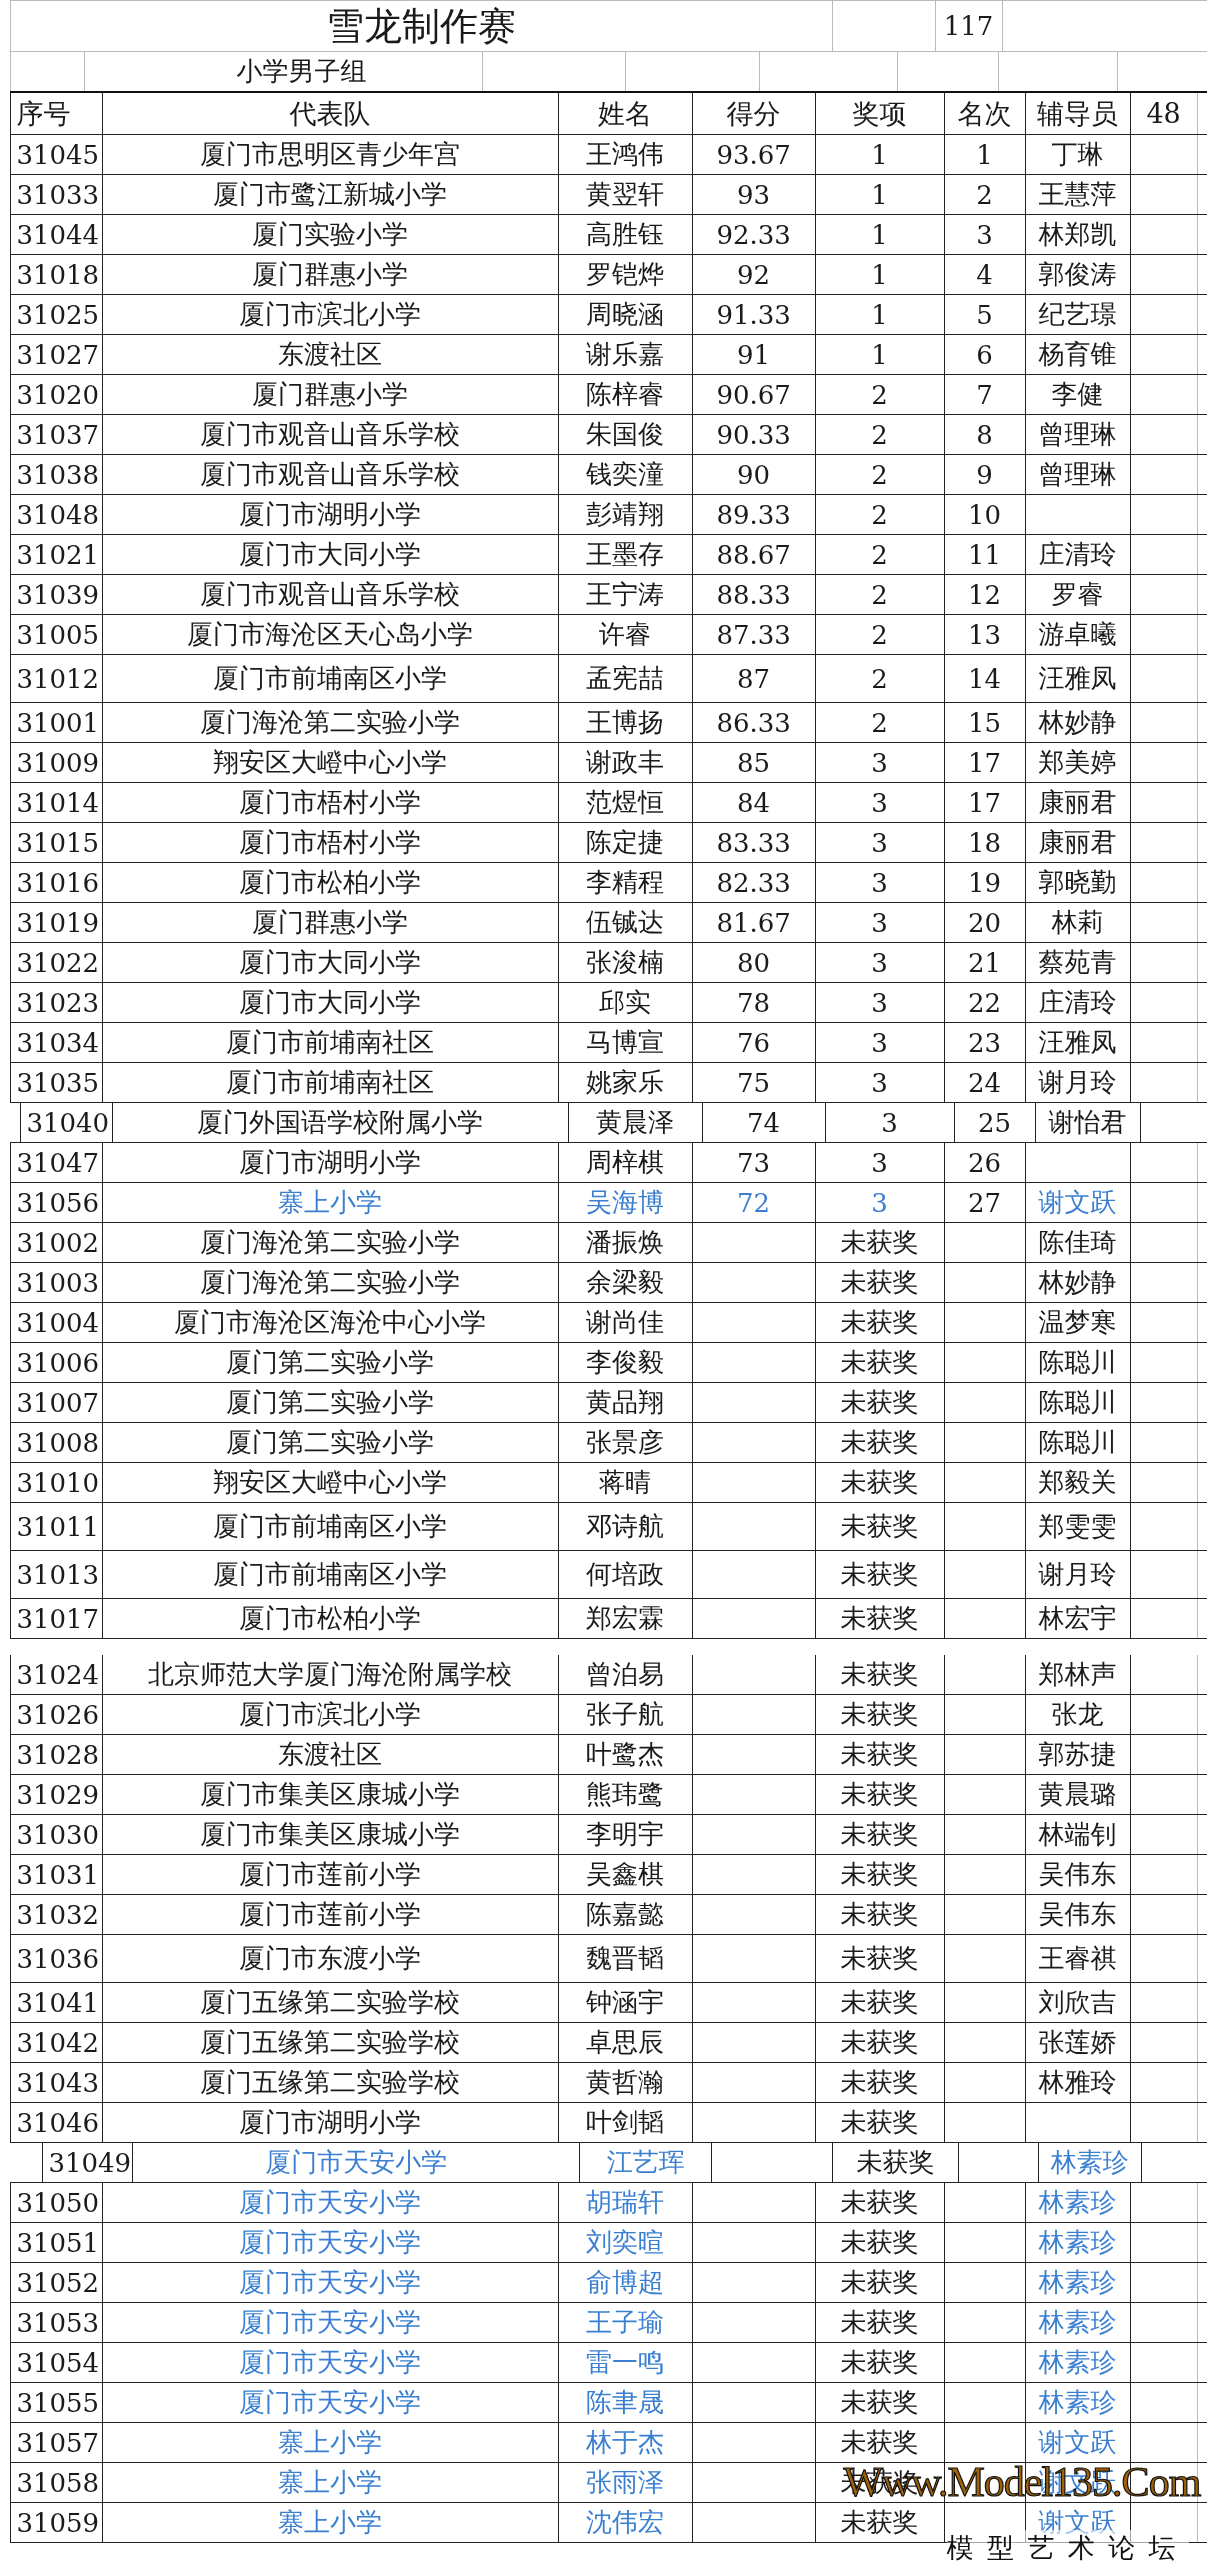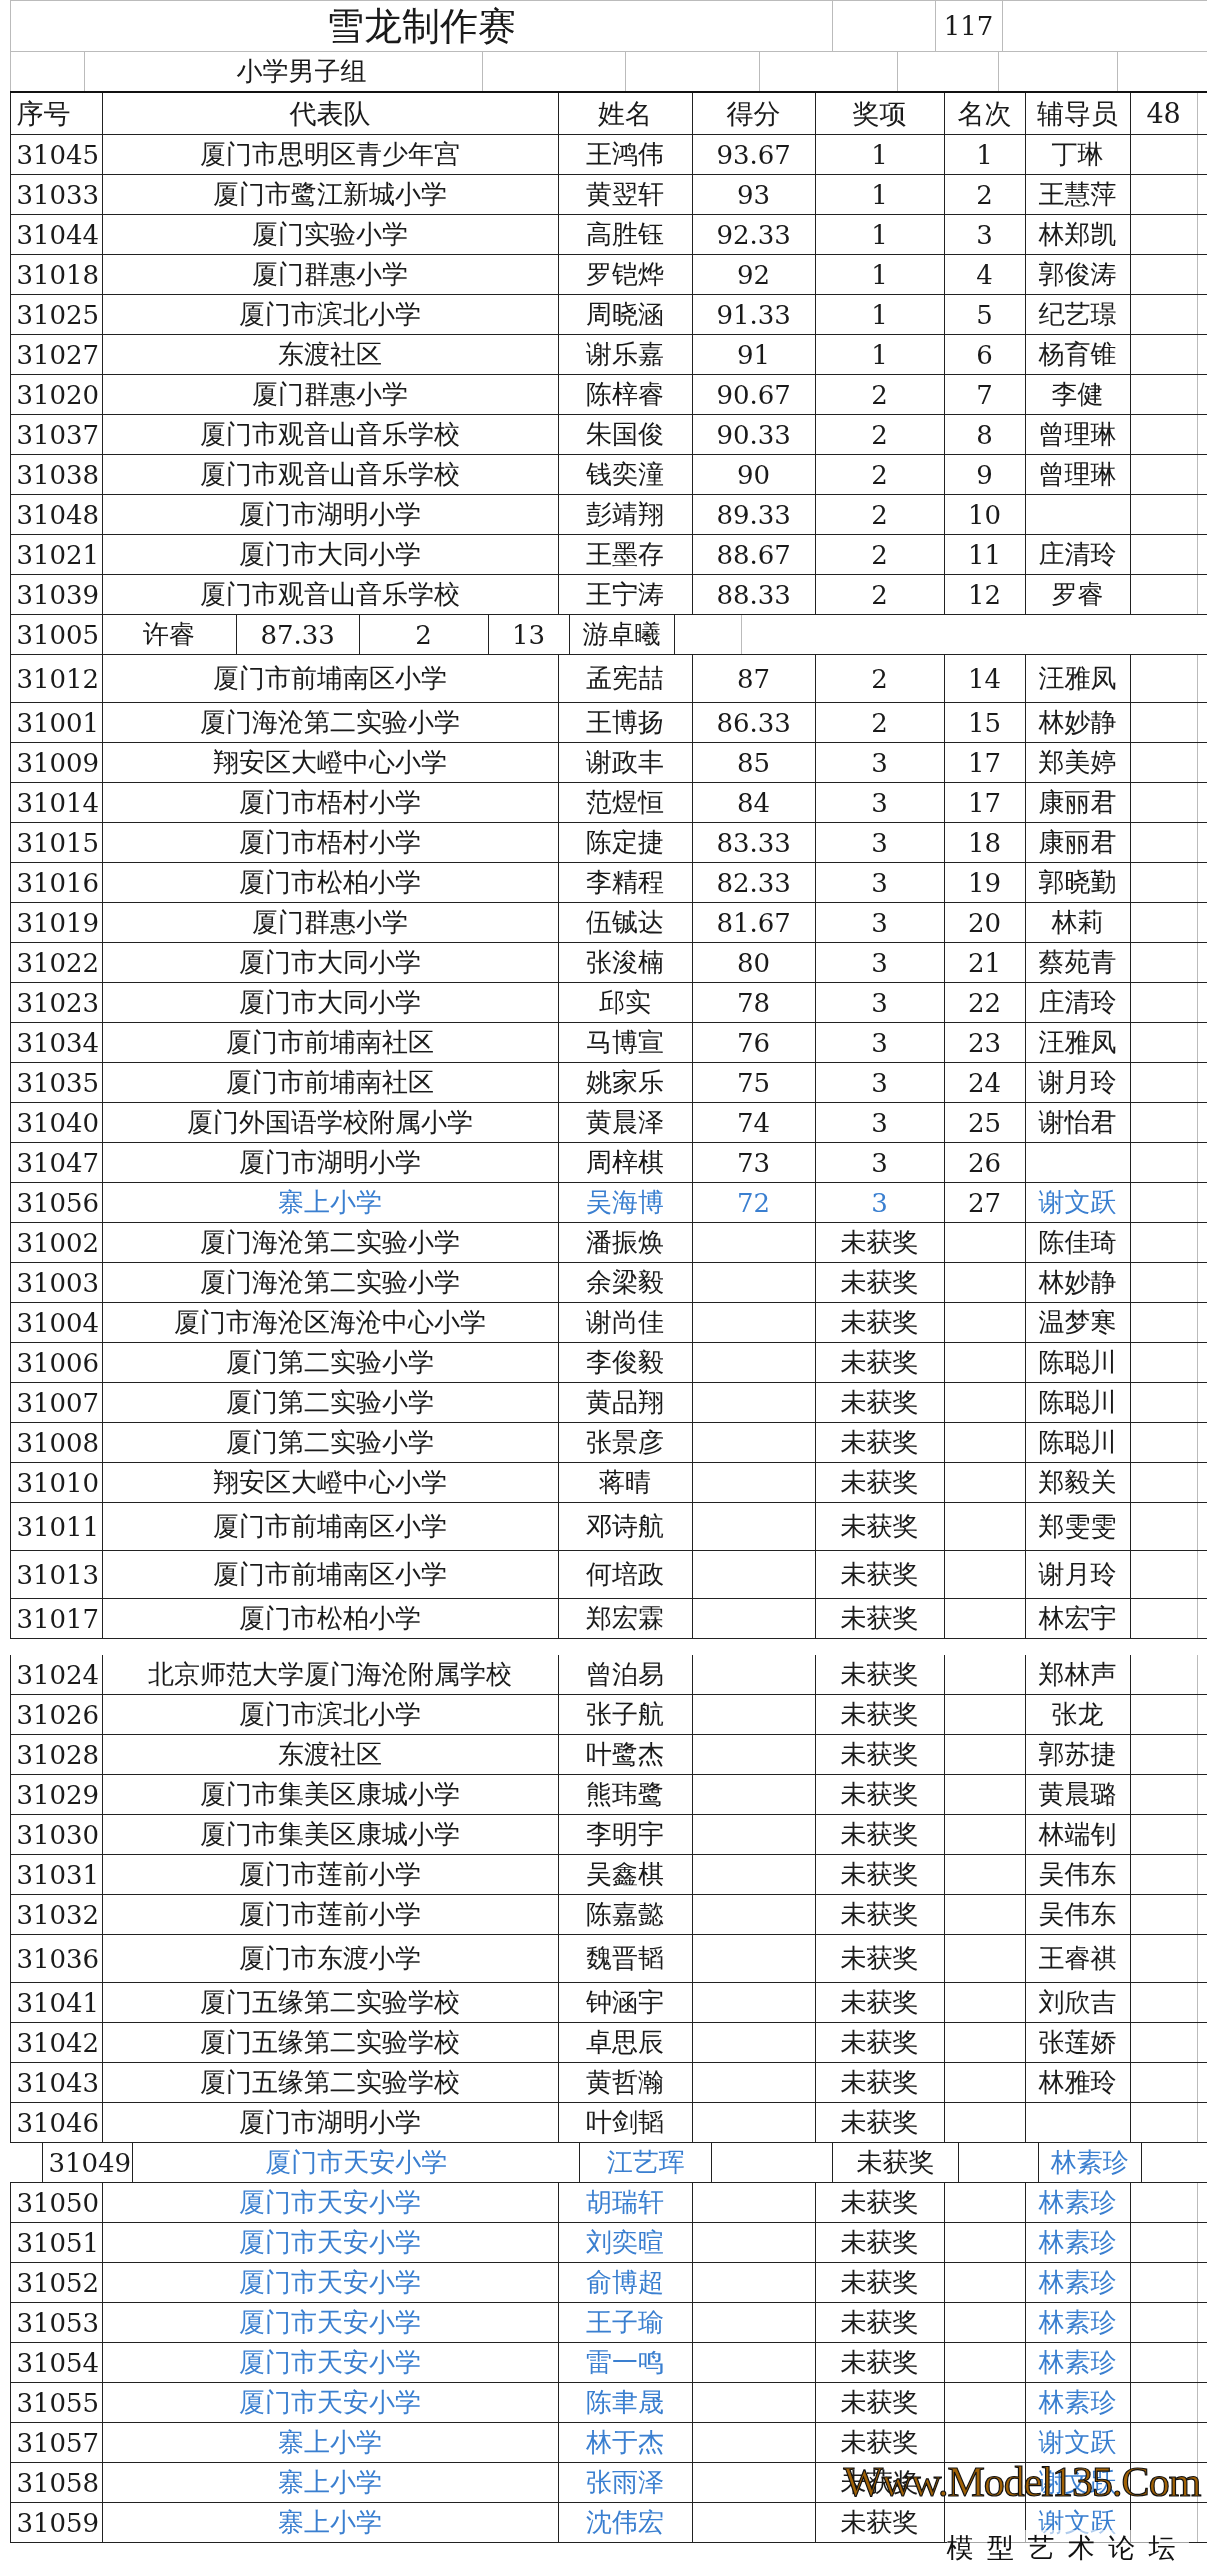--- a/index.html
+++ b/index.html
@@ -175,20 +175,21 @@
         <div class="cell c1">厦门市观音山音乐学校</div>
         <div class="cell c2">王宁涛</div>
         <div class="cell c3">88.33</div>
         <div class="cell c4">2</div>
         <div class="cell c5">12</div>
         <div class="cell c6">罗睿</div>
         <div class="cell c7"></div>
       </div>
       <div class="row" style="height: 40px;">
         <div class="cell c0">31005</div>
+        <div class="cell c1">厦门市海沧区天心岛小学</div>
         <div class="cell c2">许睿</div>
         <div class="cell c3">87.33</div>
         <div class="cell c4">2</div>
         <div class="cell c5">13</div>
         <div class="cell c6">游卓曦</div>
         <div class="cell c7"></div>
       </div>
       <div class="row" style="height: 48px;">
         <div class="cell c0">31012</div>
         <div class="cell c1">厦门市前埔南区小学</div>
@@ -292,21 +293,21 @@
       <div class="row" style="height: 40px;">
         <div class="cell c0">31035</div>
         <div class="cell c1">厦门市前埔南社区</div>
         <div class="cell c2">姚家乐</div>
         <div class="cell c3">75</div>
         <div class="cell c4">3</div>
         <div class="cell c5">24</div>
         <div class="cell c6">谢月玲</div>
         <div class="cell c7"></div>
       </div>
-      <div class="row" style="height: 40px;">
+      <div class="row" style="height: 40px; justify-content: flex-end;">
         <div class="cell c0">31040</div>
         <div class="cell c1">厦门外国语学校附属小学</div>
         <div class="cell c2">黄晨泽</div>
         <div class="cell c3">74</div>
         <div class="cell c4">3</div>
         <div class="cell c5">25</div>
         <div class="cell c6">谢怡君</div>
         <div class="cell c7"></div>
       </div>
       <div class="row" style="height: 40px;">

